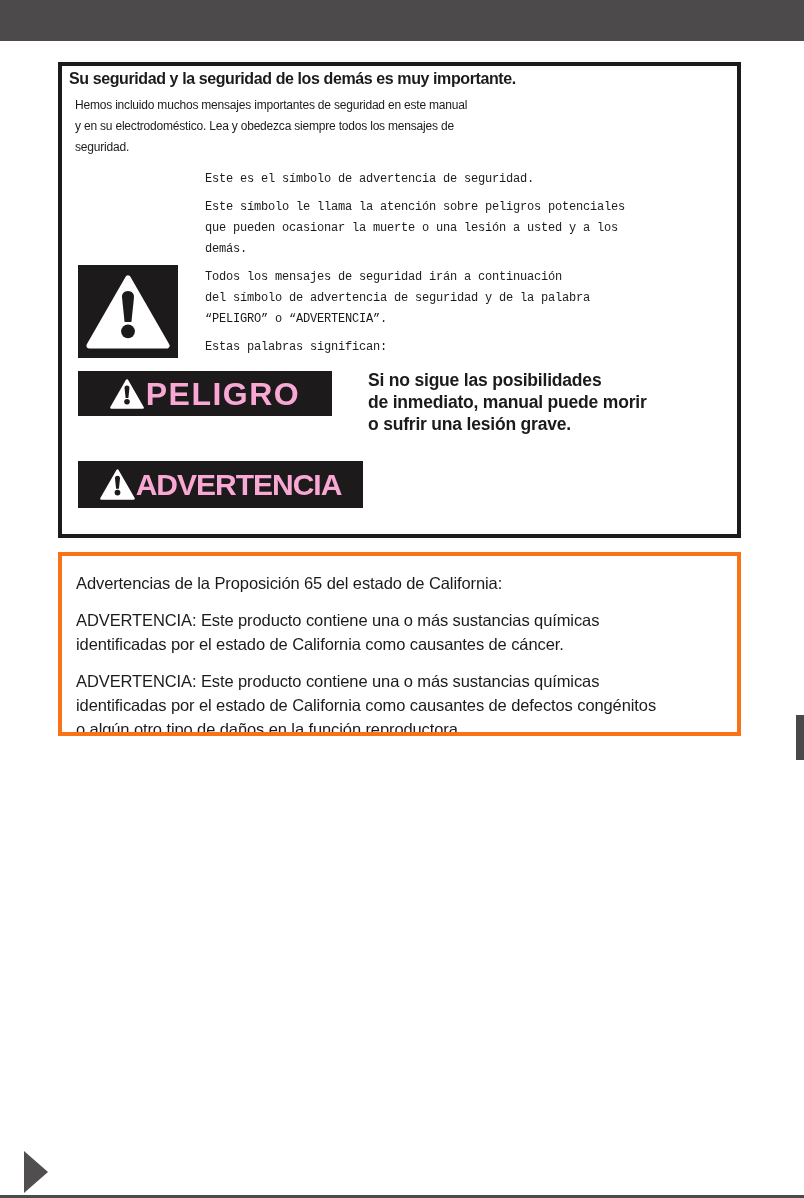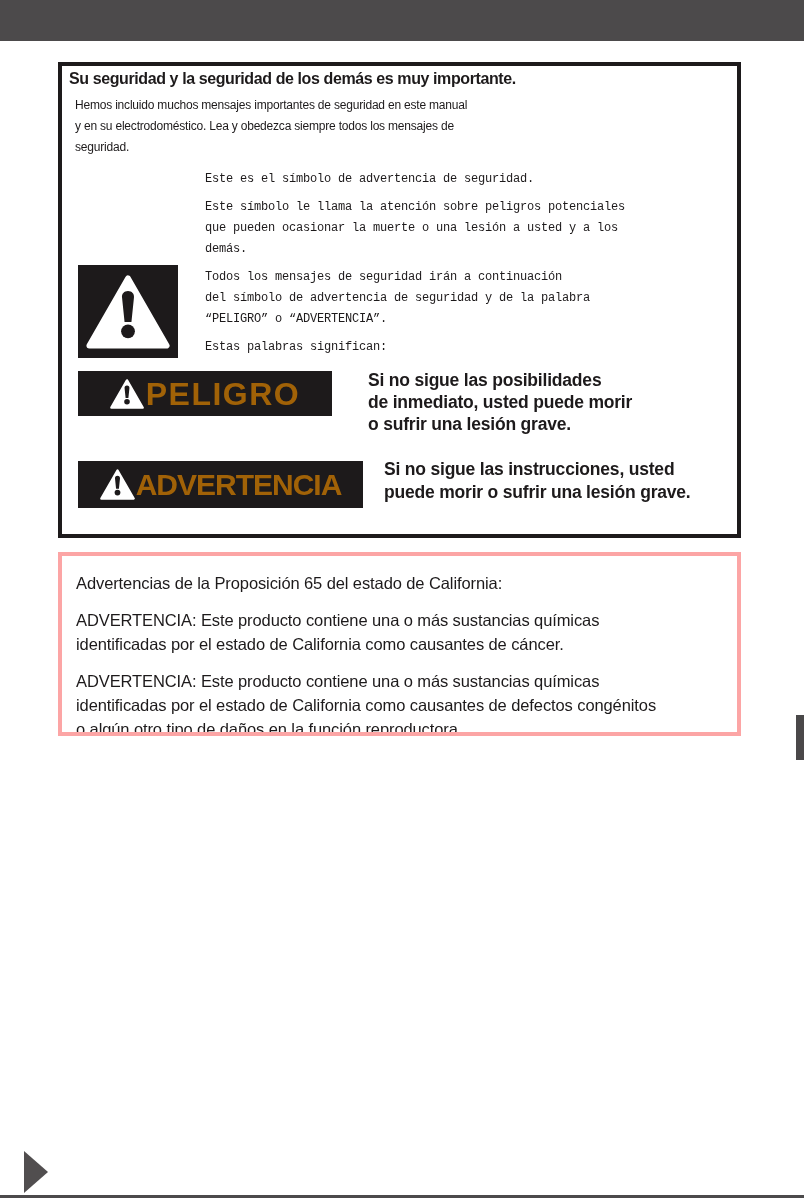--- a/index.html
+++ b/index.html
@@ -75,39 +75,39 @@
   .signal-banner {
     background: #1d1a1b;
     display: flex; align-items: center; justify-content: center;
     flex: 0 0 auto;
   }
   .signal-banner.danger-banner { width: 254px; height: 45px; }
   .signal-banner.warning-banner { width: 285px; height: 47px; }
   .signal-banner svg { height: 30px; width: 34px; margin-right: 2px; }
   .warning-banner svg { height: 31px; width: 35px; margin-right: 1px; }
   .signal-label {
-    color: #a16207; font-weight: bold;
+    color: #f9a8d4; font-weight: bold;
     font-size: 32px; letter-spacing: 1.5px;
     line-height: 1;
   }
   .warning-banner .signal-label { font-size: 30px; letter-spacing: -1px; }
   .signal-desc {
     font-weight: bold; font-size: 17.5px; line-height: 22px;
     letter-spacing: -0.2px;
   }
   .danger .signal-desc { margin-left: 36px; margin-top: -2px; }
   .warning .signal-desc { margin-left: 21px; margin-top: -3px; line-height: 23px; }
   .underlined { }
 
   .closing { margin-top: 4px; text-indent: 303px; }
 
   .prop65-box {
     position: absolute; left: 58px; top: 552px;
     width: 683px; height: 184px;
-    border: 4px solid #fca5a5;
+    border: 4px solid #f97316;
     background: #fff;
     padding: 15px 10px 12px 14px;
     overflow: hidden;
   }
   .prop65-text { font-size: 16.5px; line-height: 24px; letter-spacing: -0.1px; }
   .prop65-heading { margin-bottom: 13px; }
   .prop65-para { margin-bottom: 13px; }
 </style>
 </head>
 <body>
@@ -145,36 +145,34 @@
     <div class="signal-banner danger-banner">
       <svg viewBox="0 0 100 88">
         <path d="M50 4 L96 84 L4 84 Z" fill="#ffffff" stroke="#ffffff" stroke-width="7" stroke-linejoin="round"></path>
         <path d="M50 19 c-4.6 0 -7.7 3.4 -7.1 7.8 l3 29.2 h8.2 l3 -29.2 c0.6 -4.4 -2.5 -7.8 -7.1 -7.8 z" fill="#1d1a1b"></path>
         <circle cx="50" cy="67" r="8.2" fill="#1d1a1b"></circle>
       </svg>
       <span class="signal-label">PELIGRO</span>
     </div>
     <div class="signal-desc">
       <div>Si no sigue las posibilidades</div>
-      <div><span class="underlined">de inmediato</span><span>, usted puede morir</span></div>
+      <div><span class="underlined">de inmediato</span><span>, manual puede morir</span></div>
       <div>o sufrir una lesión grave.</div>
     </div>
   </div>
 
   <div class="signal-row warning">
     <div class="signal-banner warning-banner">
       <svg viewBox="0 0 100 88">
         <path d="M50 4 L96 84 L4 84 Z" fill="#ffffff" stroke="#ffffff" stroke-width="7" stroke-linejoin="round"></path>
         <path d="M50 19 c-4.6 0 -7.7 3.4 -7.1 7.8 l3 29.2 h8.2 l3 -29.2 c0.6 -4.4 -2.5 -7.8 -7.1 -7.8 z" fill="#1d1a1b"></path>
         <circle cx="50" cy="67" r="8.2" fill="#1d1a1b"></circle>
       </svg>
       <span class="signal-label">ADVERTENCIA</span>
     </div>
-    <div class="signal-desc prelines">Si no sigue las instrucciones, usted
-puede morir o sufrir una lesión grave.</div>
   </div>
 
 </div>
 
 <div class="prop65-box">
   <div class="prop65-text prop65-heading">Advertencias de la Proposición 65 del estado de California:</div>
   <div class="prop65-text prop65-para prelines">ADVERTENCIA: Este producto contiene una o más sustancias químicas
 identificadas por el estado de California como causantes de cáncer.</div>
   <div class="prop65-text prop65-para prelines">ADVERTENCIA: Este producto contiene una o más sustancias químicas
 identificadas por el estado de California como causantes de defectos congénitos

